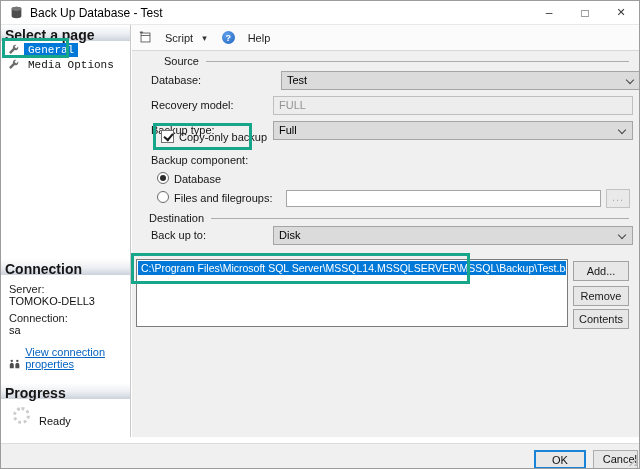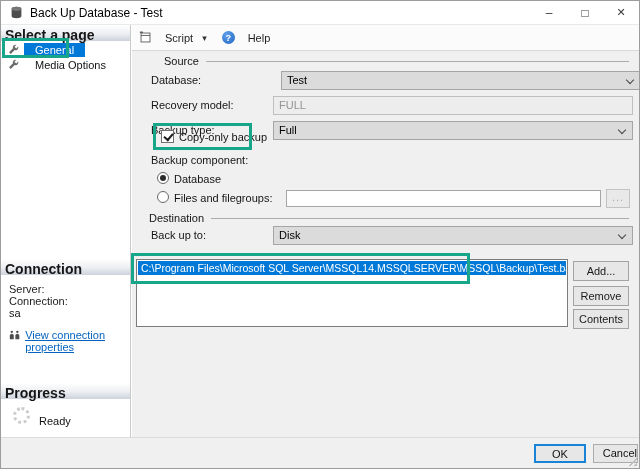--- a/index.html
+++ b/index.html
@@ -17,28 +17,28 @@
     color:#3b3b3b; font-size:12px; cursor:default; }
   .win-btn.close { font-size:11px; }
   
   .sidebar { position:absolute; left:0; top:24px; width:130px; bottom:31px;
     background:#fff; border-right:1px solid #c9c9c9; }
   .sec-header { height:16px; background:linear-gradient(#ffffff, #eceef2 55%, #ccd2dc);
     font-weight:bold; padding:2px 0 0 4px; font-size:14px; color:#161616; }
   .page-list { padding-top:1px; }
   .page-item { display:flex; align-items:center; height:15px; padding-left:7px; }
   .page-item svg { margin-right:5px; flex:0 0 auto; }
-  .page-label { font-size:11px; padding:1px 11px; white-space:nowrap; }
+  .page-label { font-size:11px; padding:1px 4px; white-space:nowrap;font-family:Liberation Mono, monospace; }
   .page-label.sel { background:#0078d7; color:#fff; }
   .sec-conn { position:absolute; top:234px; left:0; right:0; }
   .sec-prog { position:absolute; top:358px; left:0; right:0; }
   .conn-body { padding:8px 0 0 8px; line-height:12px; }
   .kv-label { color:#222; }
   .kv-value { margin-bottom:5px; }
-  .link-row { display:flex; align-items:flex-start; margin-top:10px; }
+  .link-row { display:flex; align-items:flex-end; margin-top:10px; }
   .link { color:#0563c1; text-decoration:underline; margin-left:5px; font-size:11px; cursor:pointer; }
   .prog-body { display:flex; align-items:flex-start; padding:8px 0 0 12px; }
   .spinner { width:17px; height:17px; border:3px dotted #cbcbcb; border-radius:50%; }
   .prog-status { margin-left:9px; margin-top:8px; }
   
   .toolbar { position:absolute; left:131px; top:24px; right:0; height:26px;
     background:#fbfbfb; border-bottom:1px solid #d8d8d8; display:flex; align-items:center;
     padding-left:7px; }
   .tbar-group { display:flex; align-items:center; cursor:default; }
   .tbar-label { margin-left:13px; font-size:11px; color:#1e1e1e; }
@@ -73,21 +73,21 @@
   .list-row { height:14px; line-height:14px; font-size:10.5px; white-space:nowrap;
     overflow:hidden; padding-left:3px; }
   .list-row.selected { background:#0078d7; color:#fff; }
   .push-btn { position:absolute; left:441px; width:56px; height:20px; background:#e7e7e7;
     border:1px solid #a3a3a3; text-align:center; line-height:18px; font-size:11px;
     color:#1a1a1a; cursor:default; }
   .browse-btn { position:absolute; left:474px; top:138px; width:24px; height:19px;
     background:#e9e9e9; border:1px solid #c3c3c3; color:#ababab; text-align:center;
     line-height:15px; letter-spacing:1px; }
   
-  .footer { position:absolute; left:0; right:0; bottom:0; height:31px; background:#f0f0f0;
+  .footer { position:absolute; left:0; right:0; bottom:0; height:25px; background:#f0f0f0;
     border-top:1px solid #dcdcdc; }
   .btn { position:absolute; top:6px; height:19px; background:#e7e7e7;
     border:1px solid #acacac; text-align:center; line-height:16px; font-size:11px; cursor:default; }
   .btn.ok { left:533px; width:52px; border:2px solid #1883d7; }
   .btn.cancel { left:592px; width:45px;text-align:right; }
   .grip { position:absolute; right:2px; bottom:2px; width:10px; height:10px;
     background:repeating-linear-gradient(135deg, #bdbdbd 0 1.5px, transparent 1.5px 4px);
     clip-path:polygon(100% 0, 100% 100%, 0 100%); }
   
   .annot { position:absolute; border:3px solid #17a689; z-index:40; pointer-events:none; }
@@ -127,20 +127,21 @@
           <path fill="#6b6b6b" d="M11 1a4 4 0 0 0-3.8 5.2L1.5 12 4 14.5l5.8-5.7A4 4 0 0 0 15 5c0-.4-.1-.8-.2-1.2L12 6.6 9.4 4l2.8-2.8C11.8 1.1 11.4 1 11 1z"></path>
         </svg>
         <span class="page-label">Media Options</span>
       </div>
     </div>
 
     <div class="sec-conn">
       <div class="sec-header">Connection</div>
       <div class="conn-body">
         <div class="kv-label">Server:</div>
+        <div class="kv-value">TOMOKO-DELL3</div>
         <div class="kv-label">Connection:</div>
         <div class="kv-value">sa</div>
         <div class="link-row">
           <svg width="14" height="12" viewBox="0 0 14 12">
             <g fill="#4e4e4e">
               <circle cx="3.5" cy="2" r="1.5"></circle>
               <path d="M1 7c0-1.5 1.1-2.7 2.5-2.7S6 5.5 6 7v4.5H1z"></path>
               <circle cx="10.5" cy="2" r="1.5"></circle>
               <path d="M8 7c0-1.5 1.1-2.7 2.5-2.7S13 5.5 13 7v4.5H8z"></path>
             </g>

